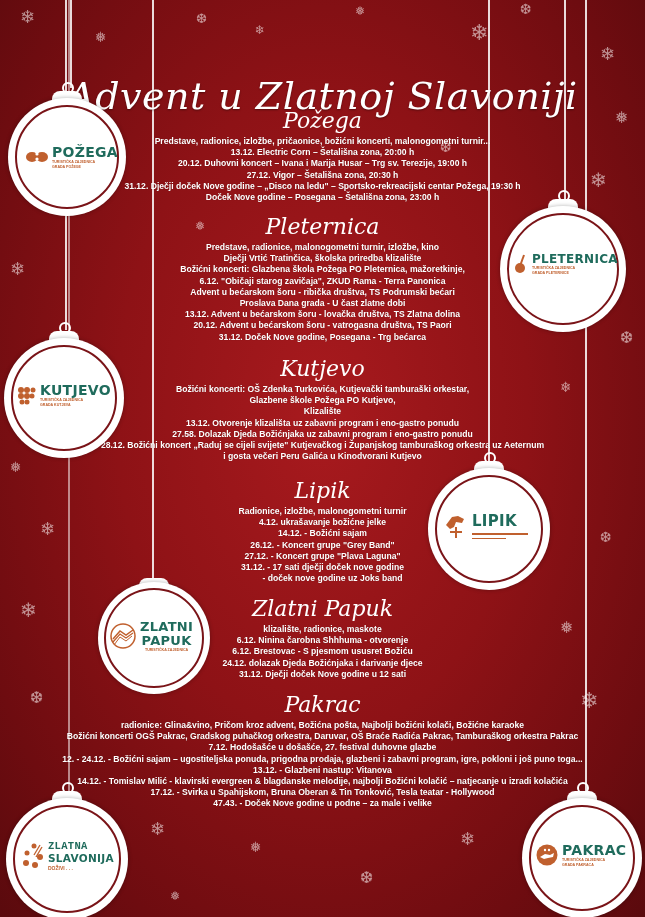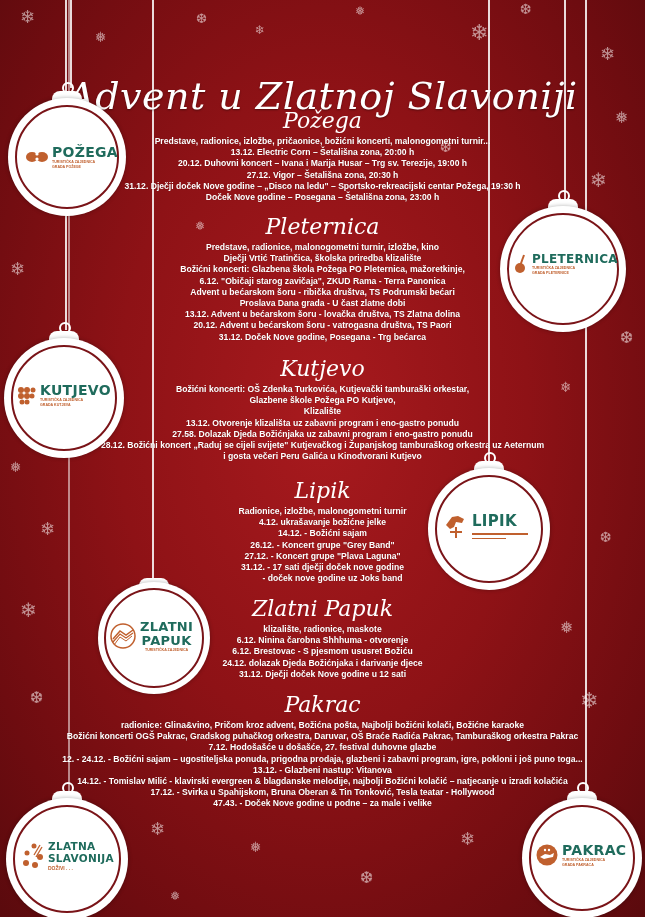--- a/index.html
+++ b/index.html
@@ -243,21 +243,21 @@
     <svg class="emblem" width="22" height="26" viewBox="0 0 22 26">
       <circle cx="12" cy="3" r="2.5" fill="#c0602e"></circle>
         <circle cx="5" cy="10" r="2.5" fill="#c0602e"></circle>
       <line x1="18" y1="2" x2="12" y2="12" stroke="#c0602e" stroke-width="1.3"></line>
         <line x1="20" y1="4" x2="14" y2="14" stroke="#c0602e" stroke-width="1.3"></line>
       <circle cx="18" cy="14" r="3" fill="#c0602e"></circle>
         <circle cx="4" cy="20" r="3" fill="#c0602e"></circle>
         <circle cx="13" cy="22" r="3" fill="#c0602e"></circle>
     </svg>
     <div>
-      <div class="logo-name" style="font-size:10.5px;line-height:12px;">ZLATNA</div>
+      <div class="logo-name" style="font-size:10.5px;line-height:12px;font-family:Liberation Mono, monospace;">ZLATNA</div>
       <div class="logo-name" style="font-size:10.5px;line-height:12px;">SLAVONIJA</div>
       <div class="logo-sub" style="font-size:5px;line-height:8px;">DOŽIVI . . .</div>
     </div>
   </div>
 </div>
 
 <div class="ornament" style="left:522px;top:782px;width:120px;height:135px;">
   <div class="cap"></div>
   <div class="neck"></div>
   <div class="ball" style="width:120px;height:120px;"></div>

